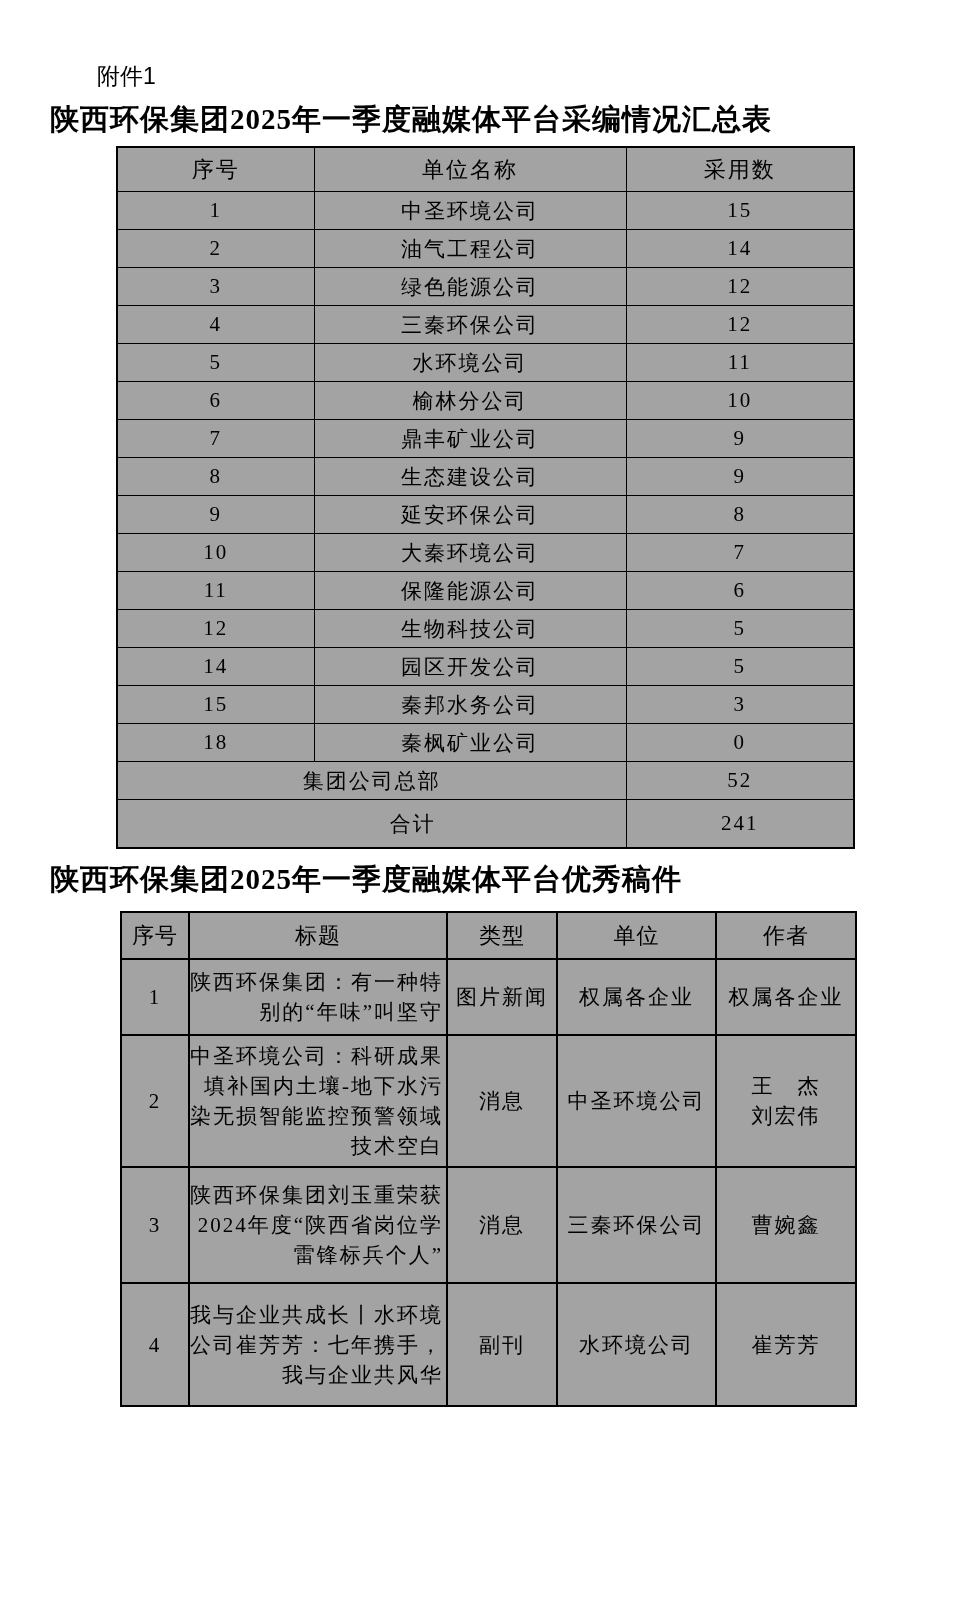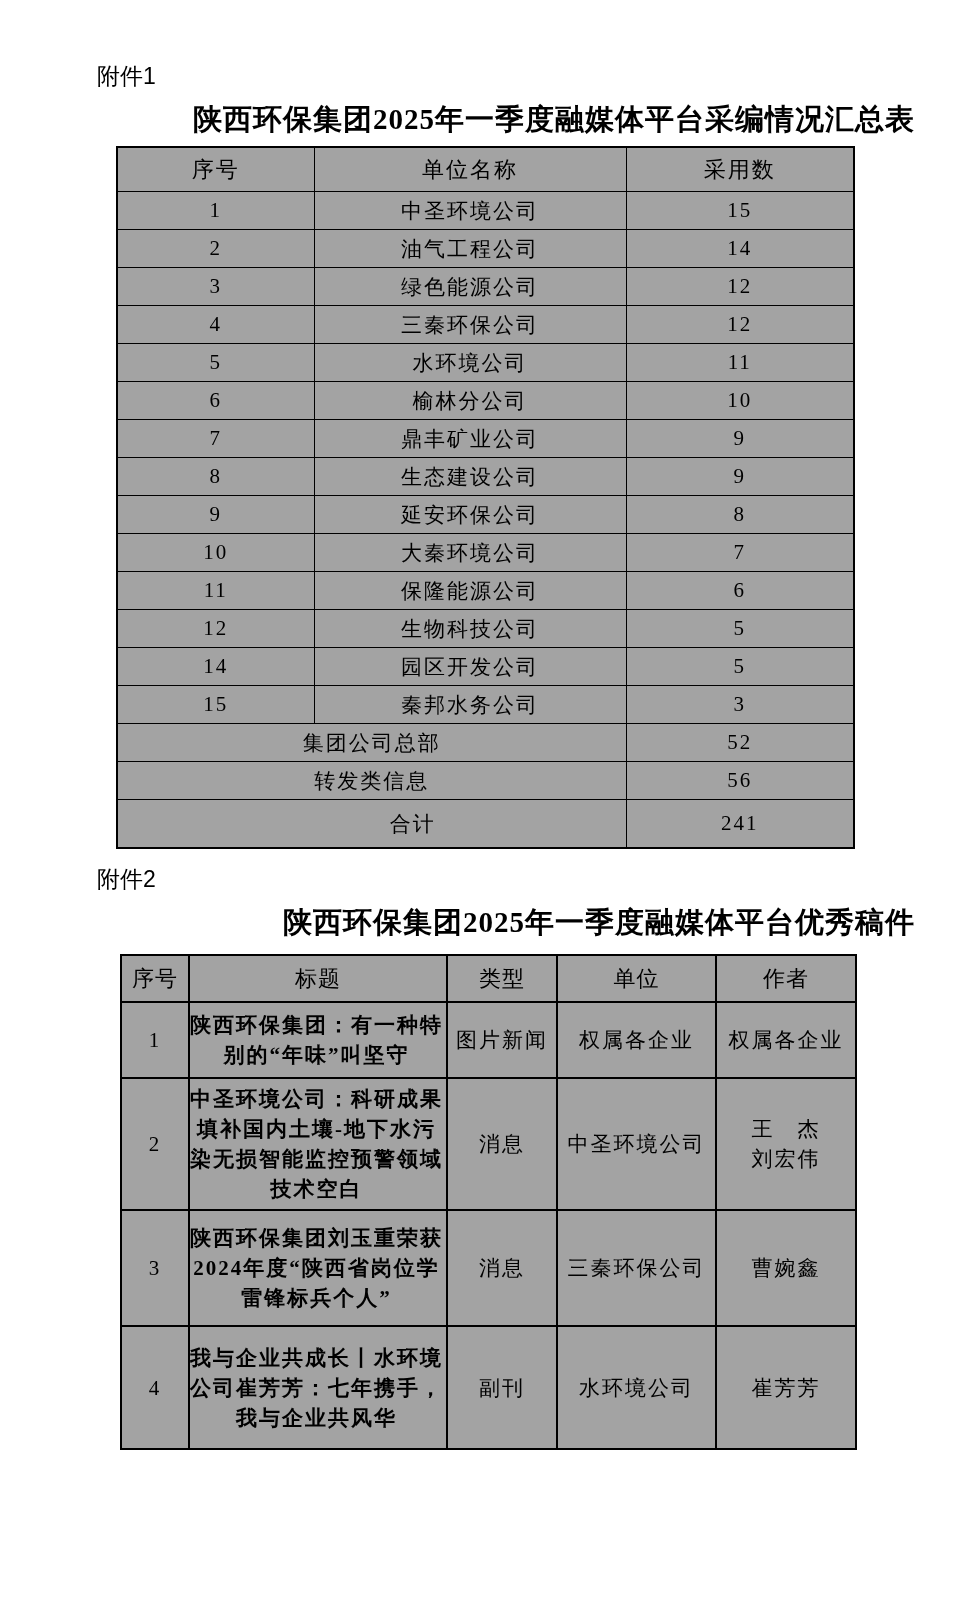--- a/index.html
+++ b/index.html
@@ -28,21 +28,21 @@
     color: #000;
   }
   .attach-label.first { padding-top: 63px; }
   .attach-label.second { margin-top: 17px; }
   .doc-title {
     font-family: "Liberation Serif", serif;
     font-weight: bold;
     font-size: 29px;
     line-height: 36px;
     letter-spacing: 1px;
-    text-align: right;
+    text-align: left;
     margin: 12px 50px 0 50px;
     color: #000;
   }
   table {
     border-collapse: collapse;
     table-layout: fixed;
     background: #a3a3a3;
   }
   
   .t1 {
@@ -92,23 +92,22 @@
     height: 45px;
     letter-spacing: 1px;
   }
   .t2 td {
     font-family: "Liberation Serif", serif;
     font-size: 21px;
     letter-spacing: 2px;
     line-height: 30px;
   }
   .t2 td.article-title {
-    text-align: center;
+    text-align: right;
     padding: 5px 3px 5px 0;
-    font-weight: bold;
   }
   .t2 td.article-author { white-space: pre-line; }
   .t2 tbody tr:nth-child(1) { height: 76px; }
   .t2 tbody tr:nth-child(2) { height: 122px; }
   .t2 tbody tr:nth-child(3) { height: 116px; }
   .t2 tbody tr:nth-child(4) { height: 123px; }
 </style>
 </head>
 <body>
 
@@ -196,35 +195,35 @@
           <td>14</td>
           <td>园区开发公司</td>
           <td>5</td>
         </tr>
         <tr>
           <td>15</td>
           <td>秦邦水务公司</td>
           <td>3</td>
         </tr>
         <tr>
+          <td>18</td>
+          <td>秦枫矿业公司</td>
+          <td>0</td>
+        </tr>
+        <tr>
           <td colspan="2">集团公司总部</td>
           <td>52</td>
-        </tr>
-        <tr>
-          <td colspan="2">转发类信息</td>
-          <td>56</td>
         </tr>
         <tr class="total-row">
           <td class="total-label" colspan="2">合计</td>
           <td>241</td>
         </tr>
       </tbody>
   </table>
 
-  <div class="attach-label second">附件2</div>
 
   <div class="doc-title">陕西环保集团2025年一季度融媒体平台优秀稿件</div>
 
   <table class="t2">
     <colgroup>
       <col style="width:68px">
       <col style="width:258px">
       <col style="width:110px">
       <col style="width:159px">
       <col style="width:140px">

